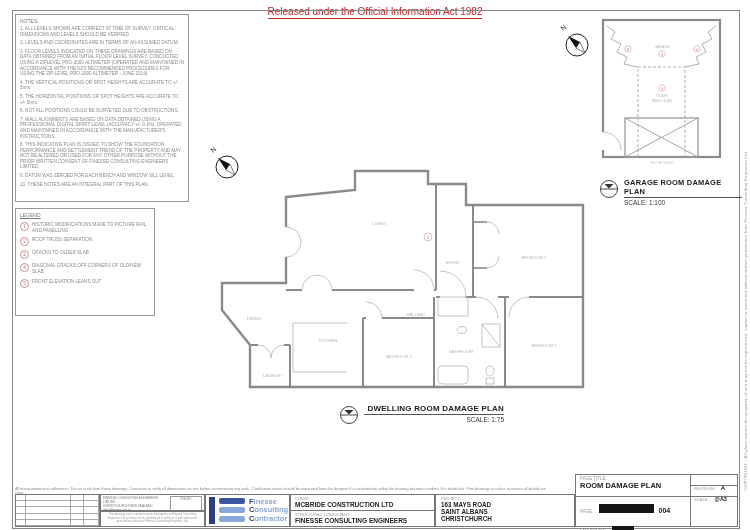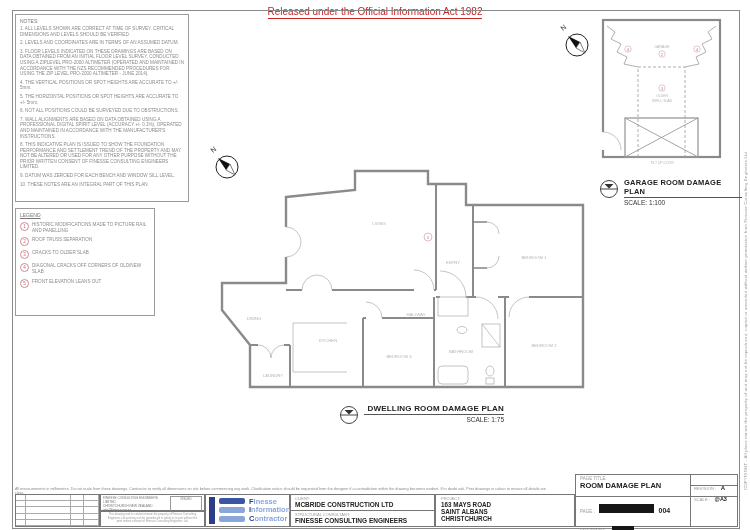--- a/index.html
+++ b/index.html
@@ -270,21 +270,21 @@
     <div class="microd">This drawing and its content remain the property of Finesse Consulting Engineers Ltd and may not be reproduced in whole or in part without the prior written consent of Finesse Consulting Engineers Ltd.</div>
   </div>
 
   <div class="cell" style="left:205px;top:494px;width:85px;height:33px;">
     <div class="abs" style="left:3px;top:2px;width:6px;height:27px;background:#2c3e87;"></div>
     <div class="abs" style="left:13px;top:3px;width:26px;height:6px;background:#3a56a0;border-radius:2px;"></div>
     <div class="abs" style="left:13px;top:12px;width:26px;height:6px;background:#8ba6d8;border-radius:2px;"></div>
     <div class="abs" style="left:13px;top:21px;width:26px;height:6px;background:#8ba6d8;border-radius:2px;"></div>
     <div class="abs" style="left:43px;top:3px;">
       <div class="logoline">Finesse</div>
-      <div class="logoline">Information</div>
+      <div class="logoline">Consulting</div>
       <div class="logoline">Contractor</div>
     </div>
   </div>
 
   <div class="cell" style="left:290px;top:494px;width:145px;height:33px;">
     <div style="height:16px;border-bottom:1px solid #777;padding:1px 4px;box-sizing:border-box;">
       <div class="lab">CLIENT:</div>
       <div class="bold" style="font-size:6.5px;">MCBRIDE CONSTRUCTION LTD</div>
     </div>
     <div style="padding:1px 4px;">

